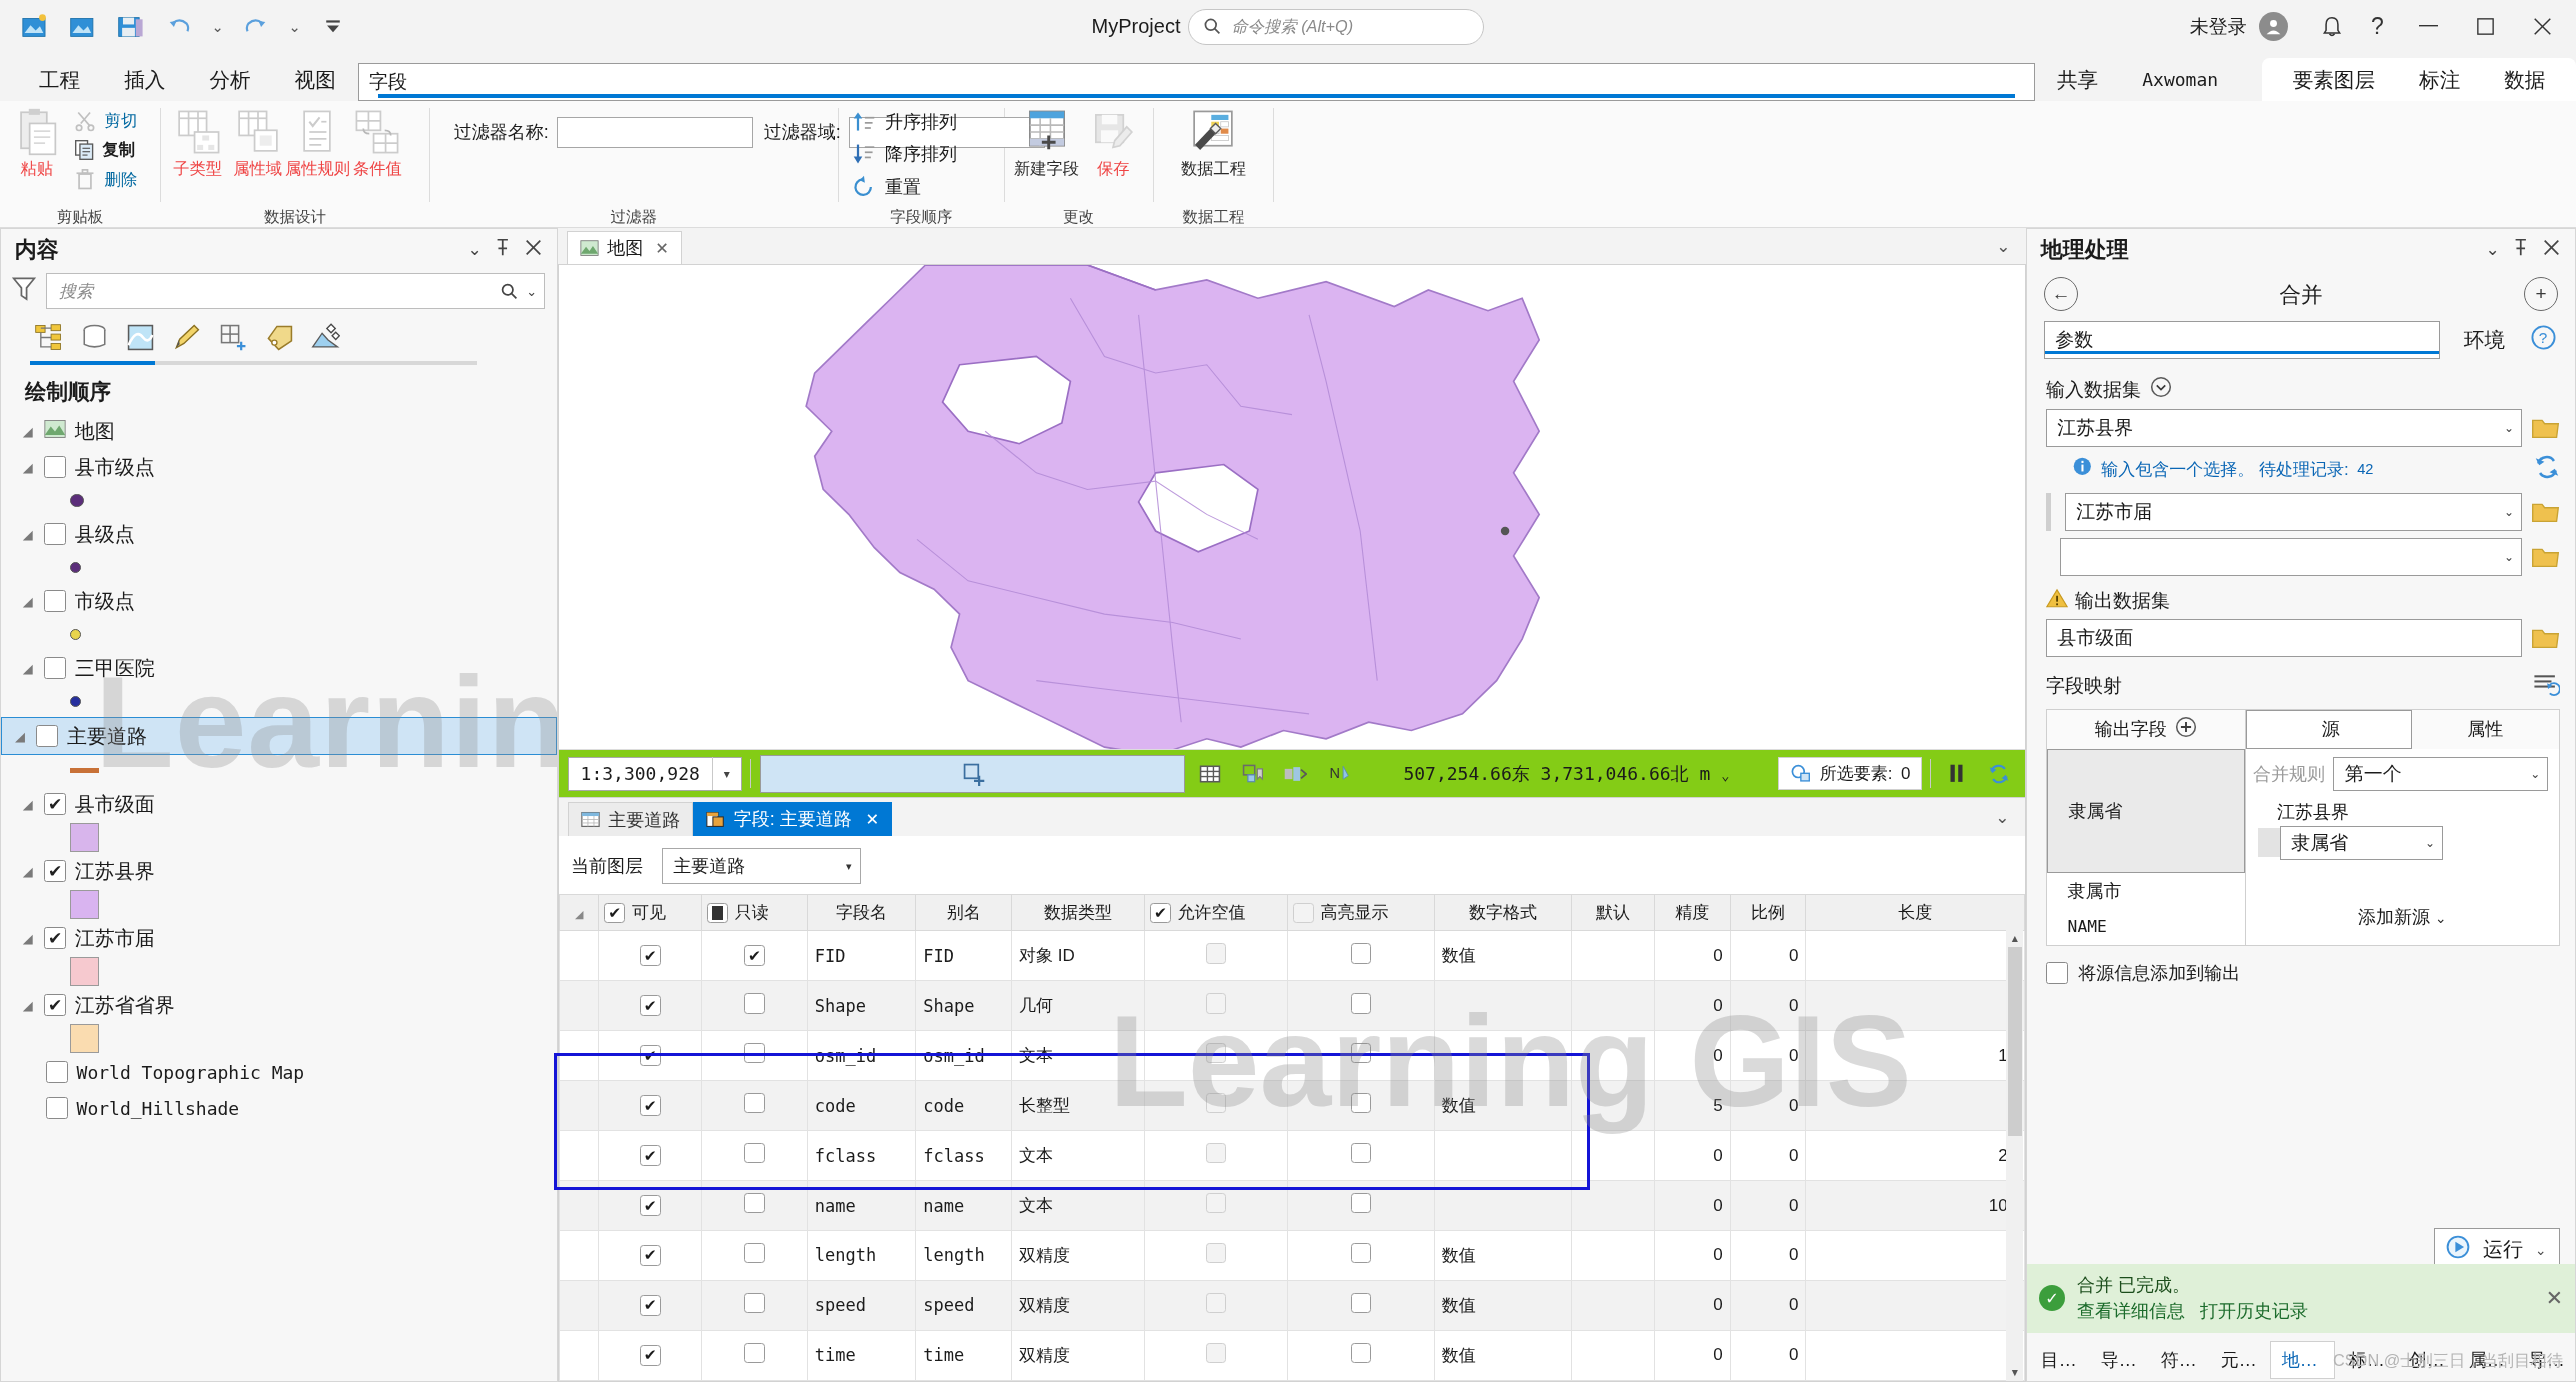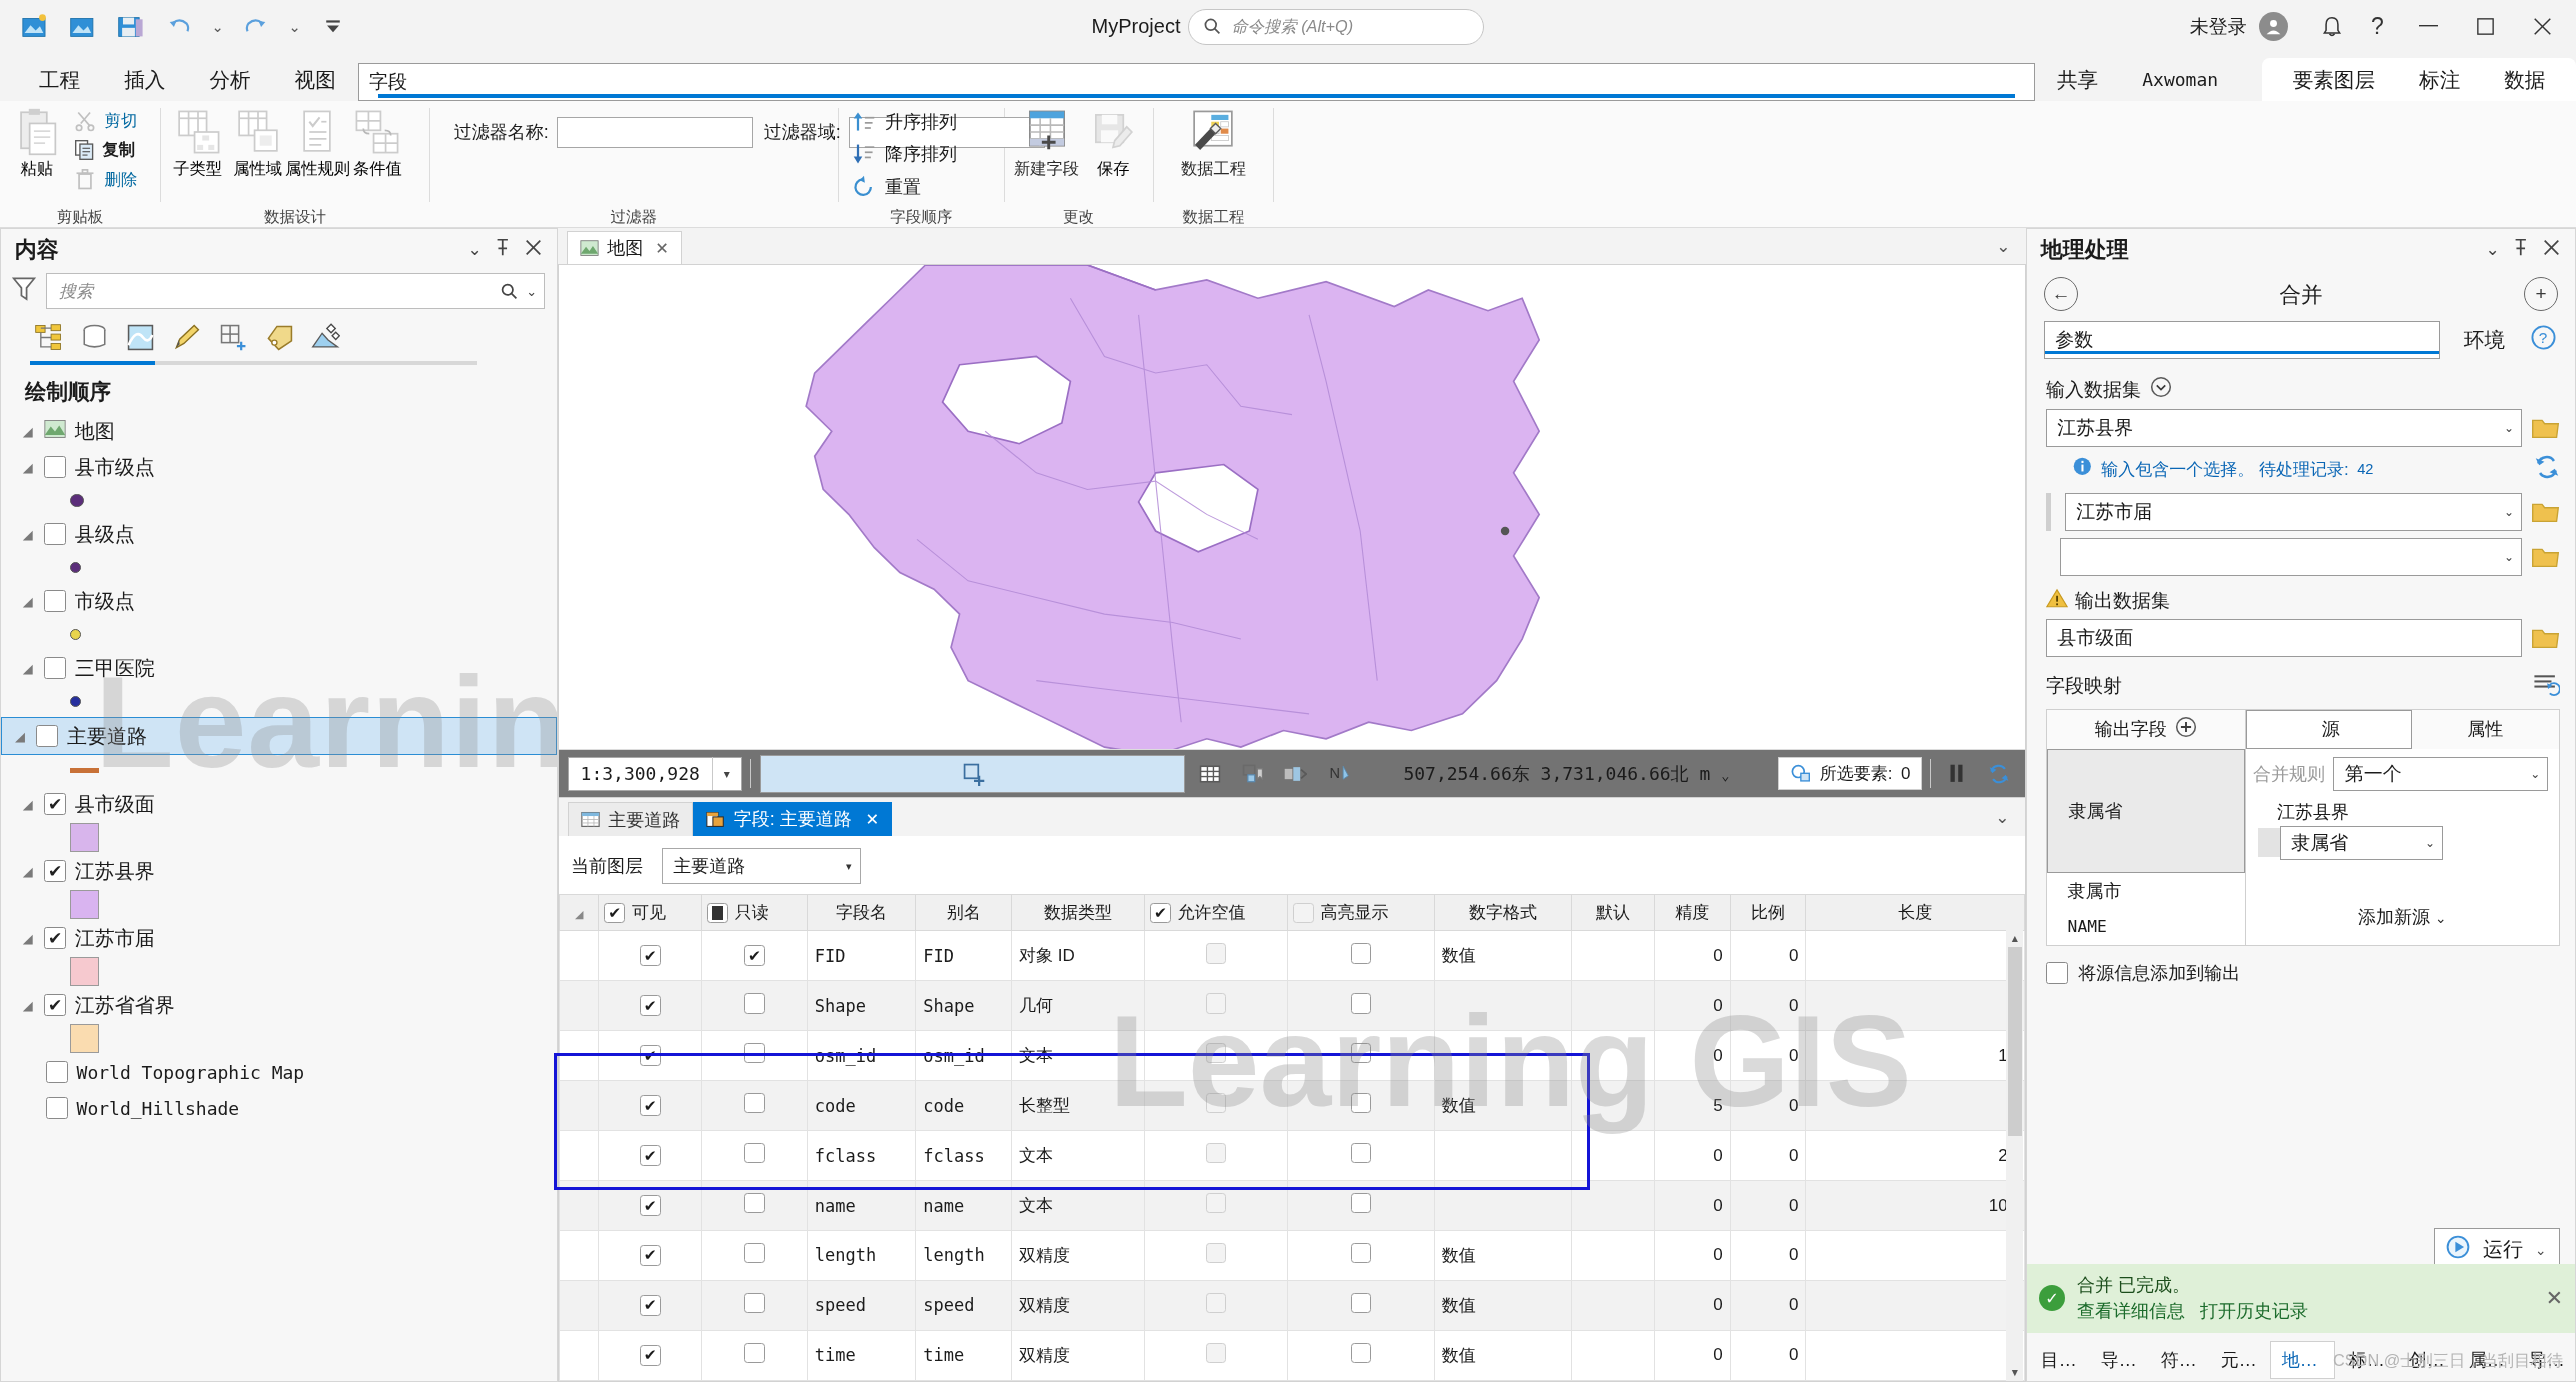--- a/index.html
+++ b/index.html
@@ -67,21 +67,21 @@
   }
   .rgroup { display:flex; flex-direction:column; height:127px; position:relative; }
   .rgroup .rbody { flex:1; display:flex; align-items:flex-start; padding:6.9px 10.3px 0 10.3px; gap:10.3px;}
   .rgroup .rlabel {
     height:22px; font-size:15.5px; color:#444; display:flex; align-items:center; justify-content:center;
     border-top:0; position:relative;
   }
   .rsep { width:0.9px; background:#dcdcdc; height:94px; align-self:flex-start; margin-top:6.9px; }
   .bigbtn { display:flex; flex-direction:column; align-items:center; width:53px; cursor:pointer; }
   .bigbtn .bl { font-size:16.3px; color:#2b2b2b; margin-top:2.6px; white-space:nowrap;}
-  .bigbtn.dis .bl { color:#000000; }
+  .bigbtn.dis .bl { color:#ef4444; }
   .smallcol { display:flex; flex-direction:column; gap:3.4px; }
   .smallbtn { display:flex; align-items:center; gap:6.9px; font-size:16.3px; cursor:pointer; height:26px;}
   .smallbtn.dis { color:#0369a1;gap:9px; }
   .smallbtn.bold { font-weight:bold; }
   .fieldrow { display:flex; align-items:center; gap:8.6px; margin-bottom:8.6px; }
   .fieldrow label { font-size:18px; white-space:nowrap;}
   .tinput { width:196px; height:31px; border:0.9px solid #a6a6a6; background:#fff; }
   .sortbtn { display:flex; align-items:center; gap:8.6px; font-size:18px; height:31px; cursor:pointer;}
 
   
@@ -125,21 +125,21 @@
   .viewtabs { height:36px; background:#f3f3f3; display:flex; align-items:flex-end; padding-left:8.6px; position:relative;}
   .vtab {
     height:33px; display:flex; align-items:center; gap:8.6px; padding:0 12px;
     font-size:18px; background:#fff; border:0.9px solid #d2d2d2; border-bottom:none; cursor:pointer;
   }
   .vtab .x { color:#666; font-size:16.3px; margin-left:3.4px;}
   .viewtabs .chev { margin-left:auto; padding-right:15.5px; color:#555; font-size:17px; align-self:center;}
   .mapwrap { flex:1; position:relative; background:#fff; border:0.9px solid #d2d2d2; overflow:hidden; min-height:0;}
   .mapcanvas { position:absolute; inset:0; background:#ffffff; }
   .mapstatus {
-    position:absolute; left:0; right:0; bottom:0; height:48px; background:#737373;
+    position:absolute; left:0; right:0; bottom:0; height:48px; background:#84cc16;
     border-top:0.9px solid #dcdcdc; display:flex; align-items:center; padding:0 8.6px; gap:8.6px;
   }
   .scalebox { display:flex; align-items:center; height:34px; border:0.9px solid #a8a8a8; background:#fff; }
   .scalebox .sv { padding:0 12px; font-size:18px; font-family:"DejaVu Sans Mono","Liberation Mono",monospace;}
   .scalebox .sd { width:29px; height:33px; border-left:0.9px solid #c9c9c9; display:flex; align-items:center; justify-content:center; font-size:12px; color:#444;}
   .msep { width:0.9px; height:29px; background:#c9c9c9; }
   .micon { width:34px;height:34px;display:flex;align-items:center;justify-content:center;cursor:pointer;}
   .micon.sel { background:#cfe4f5; }
   .coords { flex:1; text-align:center; font-size:18px; font-family:"DejaVu Sans Mono","Liberation Mono",monospace; }
   .selcount { display:flex; align-items:center; gap:8.6px; font-size:17px; border:0.9px solid #cfcfcf; background:#fff; height:33px; padding:0 10.3px;}

